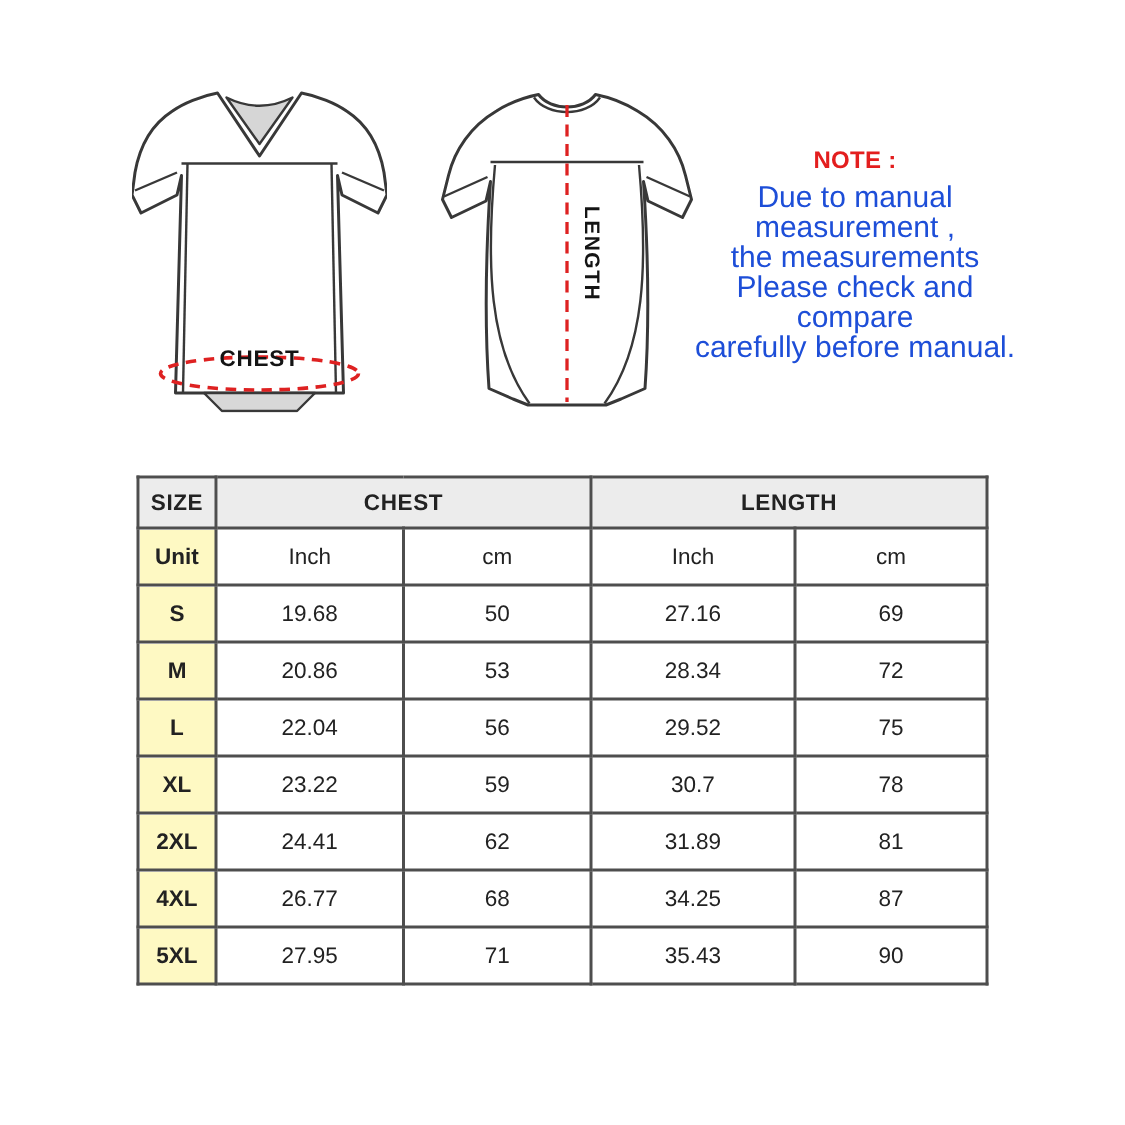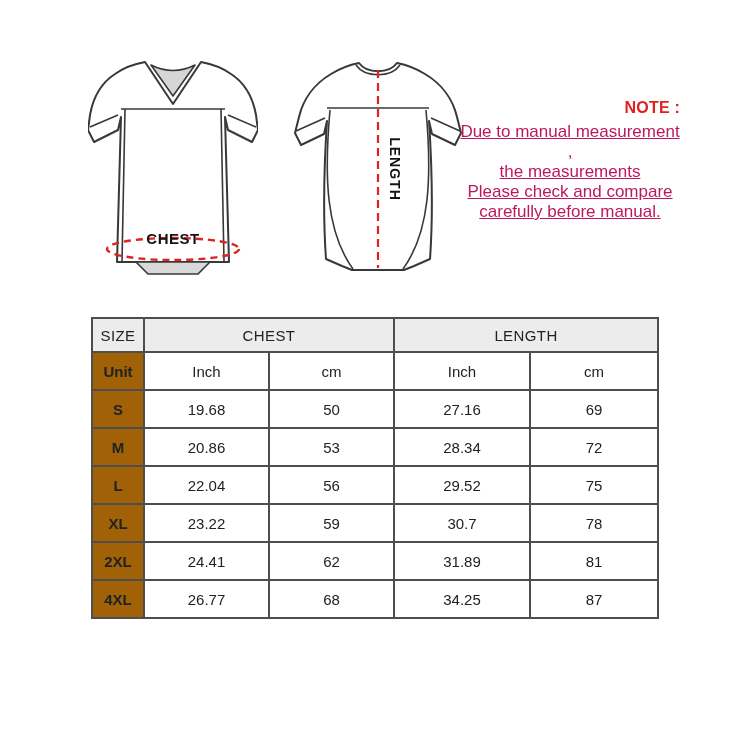--- a/index.html
+++ b/index.html
@@ -2,30 +2,30 @@
 <html><head>
 <meta charset="utf-8">
 <style>
   html,body{margin:0;padding:0;background:#fff;}
   #canvas{position:relative;width:750px;height:750px;background:#ffffff;overflow:hidden;
           font-family:"Liberation Sans",sans-serif;color:#1c1c1c;}
   .jersey-svg{position:absolute;}
   #front-jersey{left:88px;top:60px;}
   #back-jersey{left:293px;top:57px;}
   .note-block{position:absolute;left:460px;top:99px;width:220px;text-align:center;}
-  .note-title{font-size:16px;font-weight:700;color:#e31e1e;margin:0 0 5px 0;letter-spacing:.2px;text-align:right;}
-  .note-line{font-size:17px;line-height:20px;color:#be185d;text-decoration:underline;}
+  .note-title{font-size:16px;font-weight:700;color:#e31e1e;margin:0 0 5px 0;letter-spacing:.2px;}
+  .note-line{font-size:20px;line-height:20px;color:#1d4ed8;}
   .note-line b{font-weight:700;}
   table.size-table{position:absolute;left:91px;top:317px;width:566px;border-collapse:collapse;
                    table-layout:fixed;font-size:15px;color:#222;}
   .size-table td,.size-table th{border:2px solid #4e4e4e;text-align:center;vertical-align:middle;
                    padding:0;height:36px;background:#ffffff;font-weight:400;overflow:hidden;}
   .size-table tr.head-row th{height:32px;}
-  .size-table .hd{background:#ececec;font-weight:400;letter-spacing:.4px;}
-  .size-table .sizecol{background:#a16207;font-weight:700;}
+  .size-table .hd{background:#ececec;font-weight:700;letter-spacing:.4px;}
+  .size-table .sizecol{background:#fef9c3;font-weight:700;}
   svg text{font-family:"Liberation Sans",sans-serif;}
 </style>
 </head>
 <body>
 
 <div id="canvas">
 
   <svg id="front-jersey" class="jersey-svg" width="170" height="215" viewBox="0 0 170 215">
     <g fill="#ffffff" stroke="#383838" stroke-width="2" stroke-linejoin="round">
       <path d="M57 2 C46 4 34 9 27 14 C13 23 5 38 2 55 L0 70 L6 82 L30 70 L33 57 L29 202 L141 202 L137 57 L140 70 L164 82 L170 70 L168 55 C165 38 157 23 143 14 C136 9 124 4 113 2 L85 44 Z"></path>
@@ -121,16 +121,23 @@
       <td>31.89</td>
       <td>81</td>
     </tr>
     <tr>
       <td class="sizecol">4XL</td>
       <td>26.77</td>
       <td>68</td>
       <td>34.25</td>
       <td>87</td>
     </tr>
+    <tr>
+      <td class="sizecol">5XL</td>
+      <td>27.95</td>
+      <td>71</td>
+      <td>35.43</td>
+      <td>90</td>
+    </tr>
   </tbody>
     </table>
 
 </div>
 
 </body></html>

